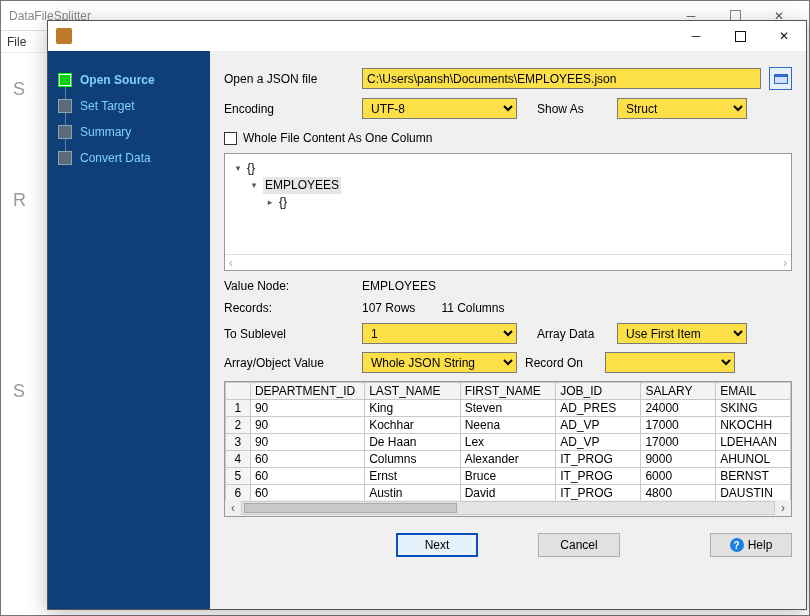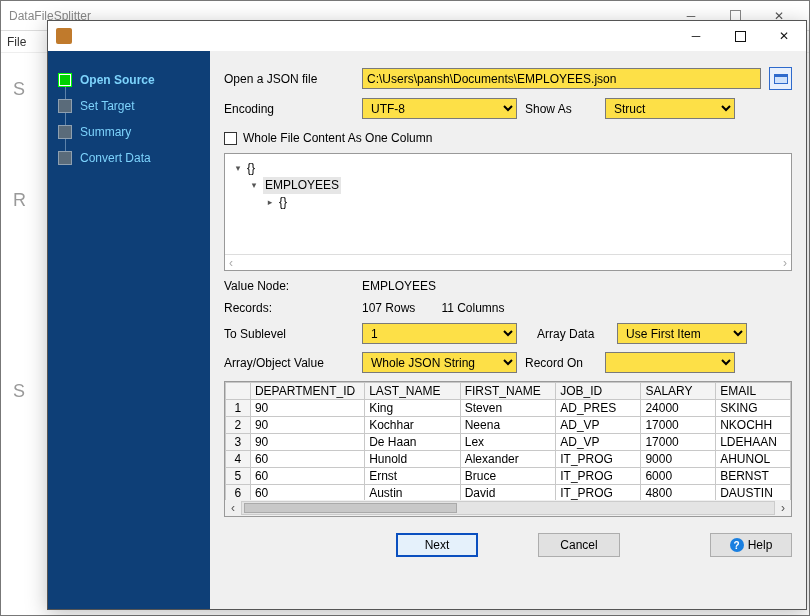--- a/index.html
+++ b/index.html
@@ -313,21 +313,21 @@
         <div class="iconbtn">
           <span style="width:14px;height:10px;border:1px solid #2e6acc;border-top:3px solid #2e6acc;background:#cfe2fb;display:inline-block"></span>
         </div>
       </div>
 
       <div class="form-row">
         <span class="form-label">Encoding</span>
         <select class="sel" style="width:155px">
           <option>UTF-8</option>
         </select>
-        <span style="width:72px;margin-left:0">Show As</span>
+        <span style="width:72px;margin-left:12px">Show As</span>
         <select class="sel" style="width:130px">
           <option>Struct</option>
         </select>
       </div>
 
       <div class="form-row" style="margin-top:4px">
         <label style="display:flex;align-items:center">
           <span class="chk"></span>
           <span>Whole File Content As One Column</span>
         </label>
@@ -421,21 +421,21 @@
                 <td>90</td>
                 <td>De Haan</td>
                 <td>Lex</td>
                 <td>AD_VP</td>
                 <td>17000</td>
                 <td>LDEHAAN</td>
               </tr>
               <tr>
                 <td class="rowhdr">4</td>
                 <td>60</td>
-                <td>Hunold</td>
+                <td>Columns</td>
                 <td>Alexander</td>
                 <td>IT_PROG</td>
                 <td>9000</td>
                 <td>AHUNOL</td>
               </tr>
               <tr>
                 <td class="rowhdr">5</td>
                 <td>60</td>
                 <td>Ernst</td>
                 <td>Bruce</td>

